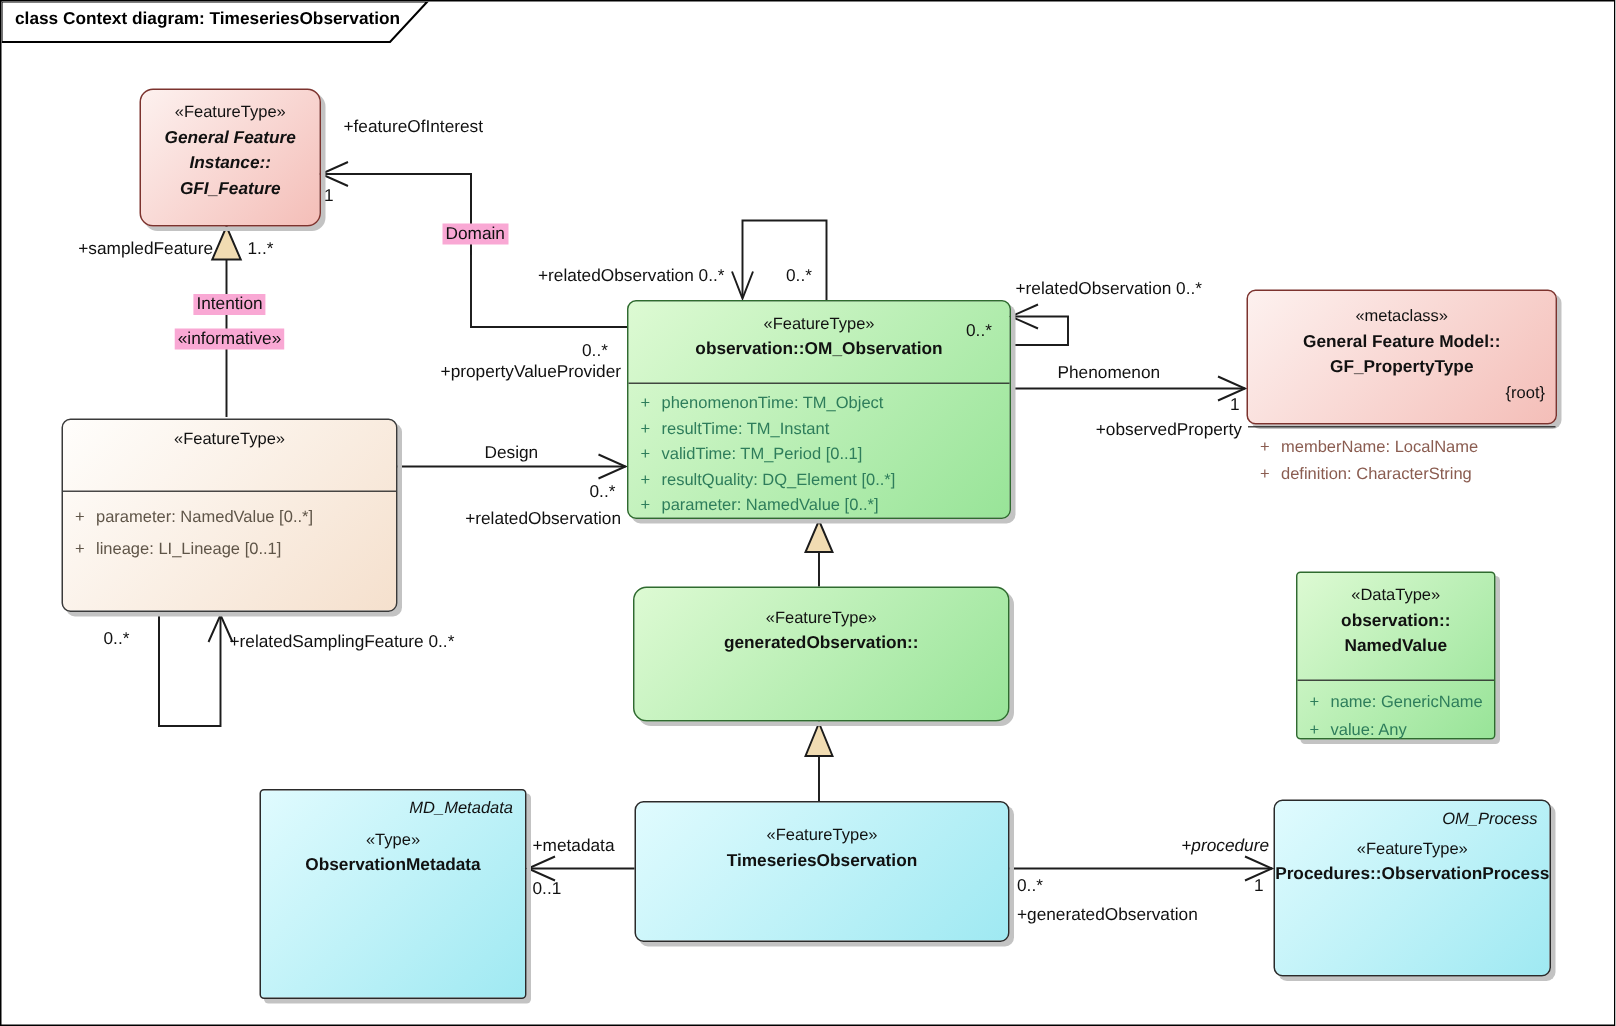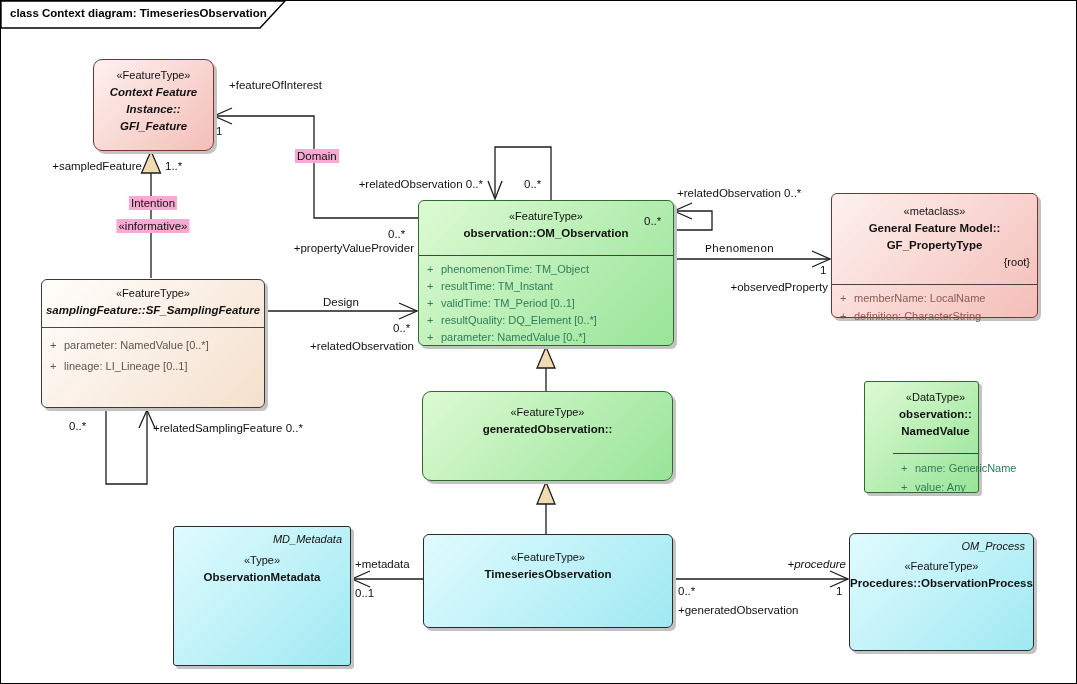--- a/index.html
+++ b/index.html
@@ -98,30 +98,29 @@
         <path d="M829,570 L847,578 L829,586"></path>
       </g>
     </g>
   </svg>
 
   <div class="ftitle">class Context diagram: TimeseriesObservation</div>
 
   <div class="cls rounder pink" style="left:92px;top:58px;width:121px;height:92px;">
     <div class="hdr" style="padding-top:7px;">
       <div class="st">«FeatureType»</div>
-      <div class="nm bi">Context Feature</div>
+      <div class="nm bi">General Feature</div>
       <div class="nm bi">Instance::</div>
       <div class="nm bi">GFI_Feature</div>
     </div>
   </div>
 
   <div class="cls peach c-umber" style="left:40px;top:278px;width:224px;height:129px;">
     <div class="hdr sep" style="height:42px;padding-top:5px;">
       <div class="st">«FeatureType»</div>
-      <div class="nm bi">samplingFeature::SF_SamplingFeature</div>
     </div>
     <div class="attrs" style="padding-top:7px;">
       <div class="arow" style="line-height:21px;">
           <span class="vis">+</span>
           <span class="atext">parameter: NamedValue [0..*]</span>
         </div>
       <div class="arow" style="line-height:21px;">
           <span class="vis">+</span>
           <span class="atext">lineage: LI_Lineage [0..1]</span>
         </div>
@@ -150,21 +149,21 @@
           <span class="vis">+</span>
           <span class="atext">resultQuality: DQ_Element [0..*]</span>
         </div>
       <div class="arow">
           <span class="vis">+</span>
           <span class="atext">parameter: NamedValue [0..*]</span>
         </div>
     </div>
   </div>
 
-  <div class="cls pink c-brown" style="left:830px;top:192px;width:207px;height:125px;">
+  <div class="cls pink c-brown" style="left:830px;top:192px;width:207px;height:90px;">
     <div class="hdr sep" style="height:81px;padding-top:9px;">
       <div class="st">«metaclass»</div>
       <div class="nm">General Feature Model::</div>
       <div class="nm">GF_PropertyType</div>
       <div class="rootrow">{root}</div>
     </div>
     <div class="attrs" style="padding-top:4px;">
       <div class="arow" style="line-height:18px;">
           <span class="vis">+</span>
           <span class="atext">memberName: LocalName</span>
@@ -176,21 +175,21 @@
     </div>
   </div>
 
   <div class="cls rounder green" style="left:421px;top:390px;width:251px;height:90px;">
     <div class="hdr" style="padding-top:12px;">
       <div class="st">«FeatureType»</div>
       <div class="nm">generatedObservation::</div>
     </div>
   </div>
 
-  <div class="cls square green c-green" style="left:863px;top:380px;width:115px;height:112px;padding-left:28px;">
+  <div class="cls square green c-green" style="left:863px;top:380px;width:133px;height:112px;">
     <div class="hdr sep" style="height:64px;padding-top:7px;">
       <div class="st">«DataType»</div>
       <div class="nm">observation::</div>
       <div class="nm">NamedValue</div>
     </div>
     <div class="attrs">
       <div class="arow" style="line-height:19px;">
           <span class="vis">+</span>
           <span class="atext">name: GenericName</span>
         </div>
@@ -234,21 +233,21 @@
   <div class="lbl" style="left:164px;top:158px;">1..*</div>
   <div class="lbl c wbg" style="left:152px;top:195px;">Intention</div>
   <div class="lbl c wbg" style="left:152px;top:218px;">«informative»</div>
 
   <div class="lbl r" style="left:482px;top:176px;">+relatedObservation 0..*</div>
   <div class="lbl" style="left:523px;top:176px;">0..*</div>
 
   <div class="lbl" style="left:676px;top:185px;">+relatedObservation 0..*</div>
   <div class="lbl" style="left:643px;top:213px;">0..*</div>
 
-  <div class="lbl" style="left:704px;top:241px;font-family:Liberation Mono, monospace;">Phenomenon</div>
+  <div class="lbl" style="left:704px;top:241px;">Phenomenon</div>
   <div class="lbl" style="left:819px;top:262px;">1</div>
   <div class="lbl r" style="left:827px;top:279px;">+observedProperty</div>
 
   <div class="lbl" style="left:322px;top:294px;">Design</div>
   <div class="lbl" style="left:392px;top:320px;">0..*</div>
   <div class="lbl r" style="left:413px;top:338px;">+relatedObservation</div>
 
   <div class="lbl" style="left:68px;top:418px;">0..*</div>
   <div class="lbl" style="left:152px;top:420px;">+relatedSamplingFeature 0..*</div>
 

